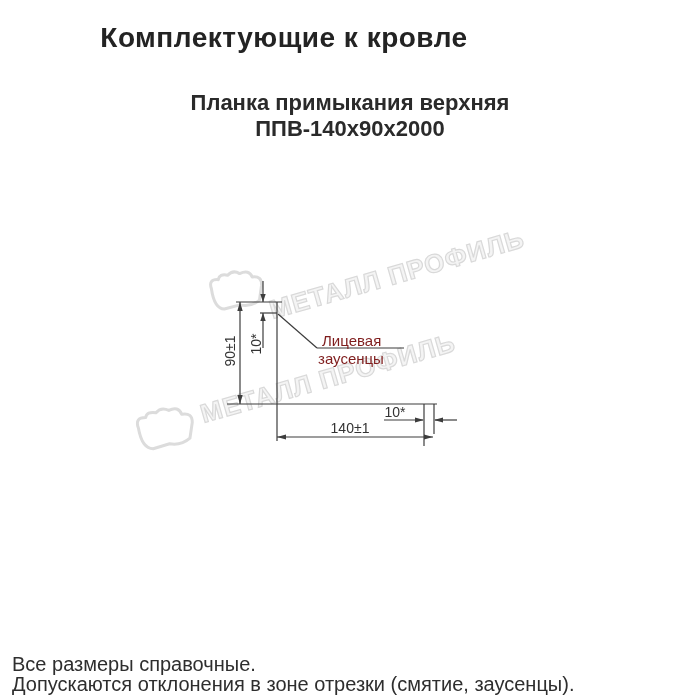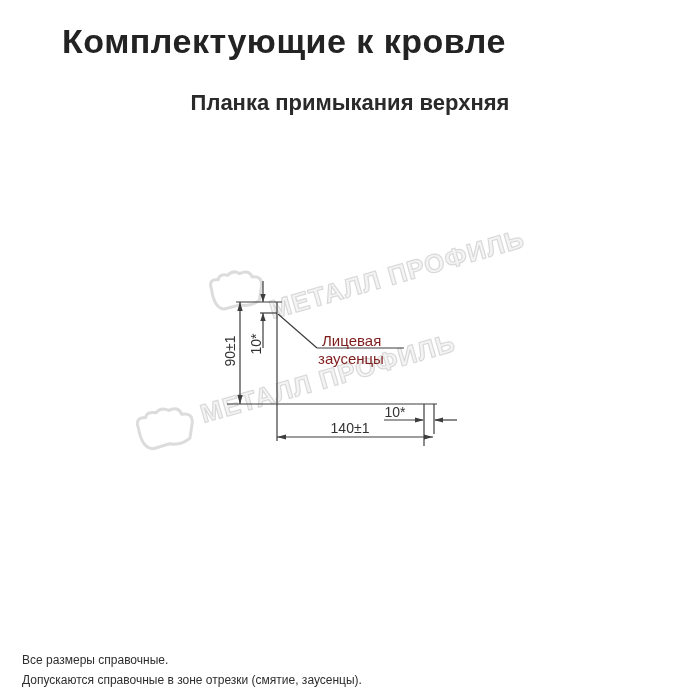--- a/index.html
+++ b/index.html
@@ -4,21 +4,21 @@
 <style>
   html,body{margin:0;padding:0;}
   body{
     width:700px;height:700px;position:relative;background:#ffffff;overflow:hidden;
     font-family:"Liberation Sans", sans-serif;
   }
   .abs{position:absolute;}
   
   .page-title{
     left:0;top:22px;width:568px;text-align:center;
-    font-size:34px;font-weight:bold;color:#232323;letter-spacing:0.5px;
+    font-size:28px;font-weight:bold;color:#232323;letter-spacing:0.5px;
   }
   .subtitle{
     left:0;top:90px;width:700px;text-align:center;
     font-size:22px;font-weight:bold;color:#2a2a2a;line-height:26px;
   }
   
   .wm-text{
     font-size:26px;font-weight:bold;letter-spacing:1px;white-space:nowrap;
     color:#f4f4f4;
     -webkit-text-stroke:1.2px #d9d9d9;
@@ -33,31 +33,32 @@
   }
   .dim-v{
     font-size:14px;color:#333333;white-space:nowrap;
     transform:translate(-50%,-50%) rotate(-90deg);
   }
   .face-label{
     font-size:15px;color:#7f1d1d;white-space:nowrap;line-height:15px;
   }
   
   .footer-line{
-    left:22px;font-size:12px;color:#2e2e2e;white-space:nowrap;
+    left:12px;font-size:20px;color:#2e2e2e;white-space:nowrap;
   }
   .z1{z-index:1}.z2{z-index:2}.z3{z-index:3}
   svg{display:block;}
 </style>
 </head>
 <body>
 
 <div class="abs page-title z3">Комплектующие к кровле</div>
 <div class="abs subtitle z3">
   <div>Планка примыкания верхняя</div>
+  <div>ППВ-140х90х2000</div>
 </div>
 
 <svg class="abs z1" style="left:0;top:0" width="700" height="700">
 
   <g transform="translate(238,291) rotate(-8)" fill="#ffffff" stroke="#dcdcdc" stroke-width="3" stroke-linejoin="round">
     <path d="M -26,-6 Q -28,-16 -18,-14 Q -16,-20 -8,-17 Q -2,-22 4,-17 Q 14,-20 16,-12 Q 26,-12 24,-2 L 20,12 Q 10,18 0,14 L -16,16 Q -26,14 -26,-6 Z"></path>
   </g>
 
   <g transform="translate(167,429) rotate(-10)" fill="#ffffff" stroke="#dcdcdc" stroke-width="3" stroke-linejoin="round">
     <path d="M -28,-6 Q -30,-17 -19,-15 Q -17,-21 -8,-18 Q -2,-23 5,-18 Q 15,-21 17,-12 Q 28,-12 26,-2 L 21,13 Q 11,19 0,15 L -17,17 Q -28,15 -28,-6 Z"></path>
@@ -110,13 +111,13 @@
 </svg>
 
 <div class="abs dim-v z3" style="left:230px;top:351px">90±1</div>
 <div class="abs dim-v z3" style="left:256px;top:344px">10*</div>
 <div class="abs dim z3" style="left:350px;top:428px">140±1</div>
 <div class="abs dim z3" style="left:395px;top:412px">10*</div>
 <div class="abs face-label z3" style="left:322px;top:333px">Лицевая</div>
 <div class="abs face-label z3" style="left:318px;top:351px">заусенцы</div>
 
 <div class="abs footer-line z3" style="top:653px">Все размеры справочные.</div>
-<div class="abs footer-line z3" style="top:673px">Допускаются справочные в зоне отрезки (смятие, заусенцы).</div>
+<div class="abs footer-line z3" style="top:673px">Допускаются отклонения в зоне отрезки (смятие, заусенцы).</div>
 
 </body></html>

